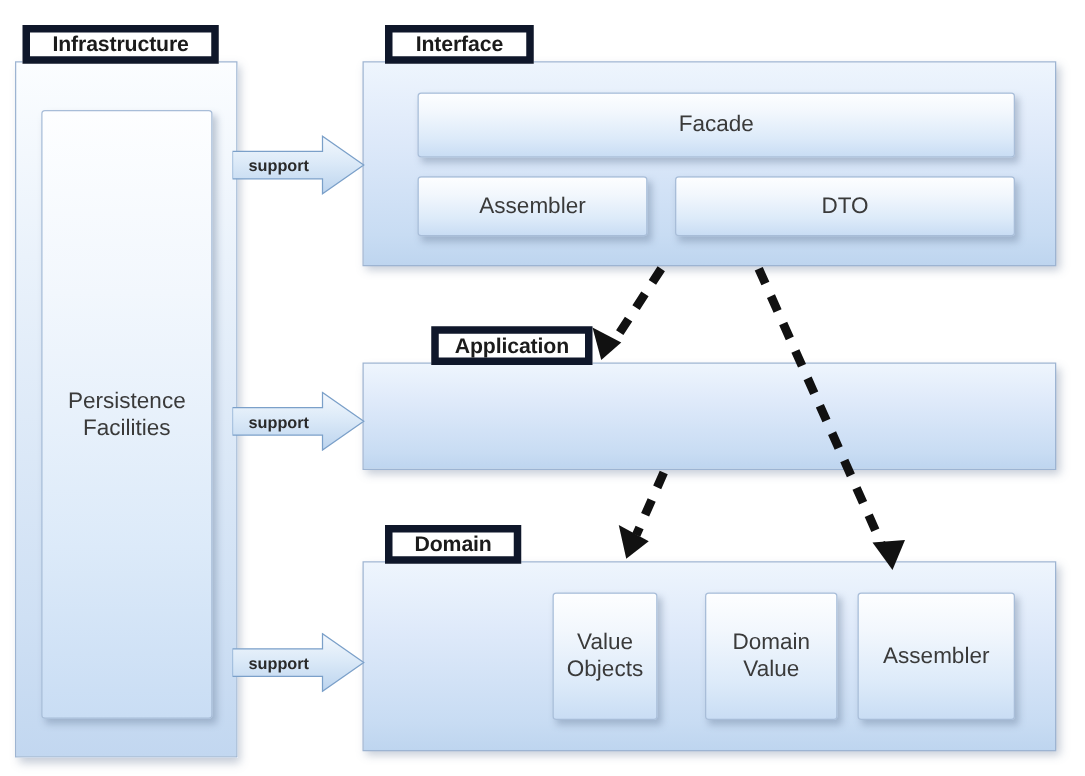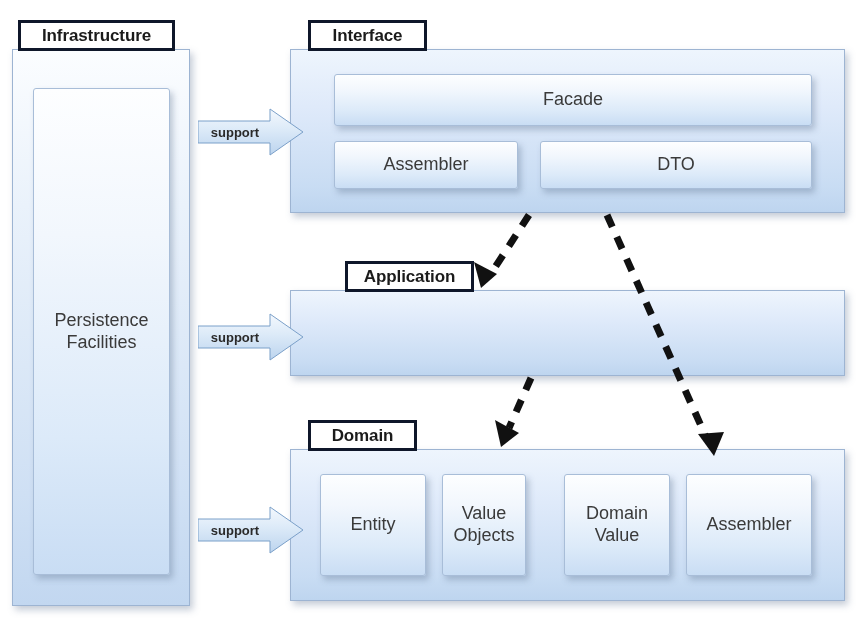--- a/index.html
+++ b/index.html
@@ -15,21 +15,21 @@
     width: 868px;
     height: 621px;
     background: #ffffff;
     overflow: hidden;
   }
 
   
   .layer-tab {
     position: absolute;
     background: #ffffff;
-    border: 3px solid #0f172a;
+    border: 6px solid #0f172a;
     color: #1b1b1b;
     font-weight: bold;
     font-size: 17px;
     line-height: 1;
     display: flex;
     align-items: center;
     justify-content: center;
     padding: 0 1px;
     box-sizing: border-box;
     z-index: 6;
@@ -65,21 +65,20 @@
     font-size: 18px;
     line-height: 1.22;
     z-index: 4;
   }
   .box span { display: block; }
 
   
   .support-arrow {
     position: absolute;
     z-index: 5;
-    margin-left: 12px;
   }
   .support-arrow .lbl {
     position: absolute;
     left: 0;
     top: 0;
     width: 74px;
     height: 100%;
     display: flex;
     align-items: center;
     justify-content: center;
@@ -138,23 +137,20 @@
 
   <div class="panel panel-h" style="left:290px; top:290px; width:555px; height:86px;"></div>
 
 
   <div class="layer-tab" style="left:308px; top:420px; width:109px; height:31px;">
     <span>Domain</span>
   </div>
 
   <div class="panel panel-h" style="left:290px; top:449px; width:555px; height:152px;"></div>
 
-  <div class="box" style="left:320px; top:474px; width:106px; height:102px;">
-    <span>Entity</span>
-  </div>
 
   <div class="box" style="left:442px; top:474px; width:84px; height:102px;">
     <div>
       <span>Value</span>
       <span>Objects</span>
     </div>
   </div>
 
   <div class="box" style="left:564px; top:474px; width:106px; height:102px;">
     <div>

